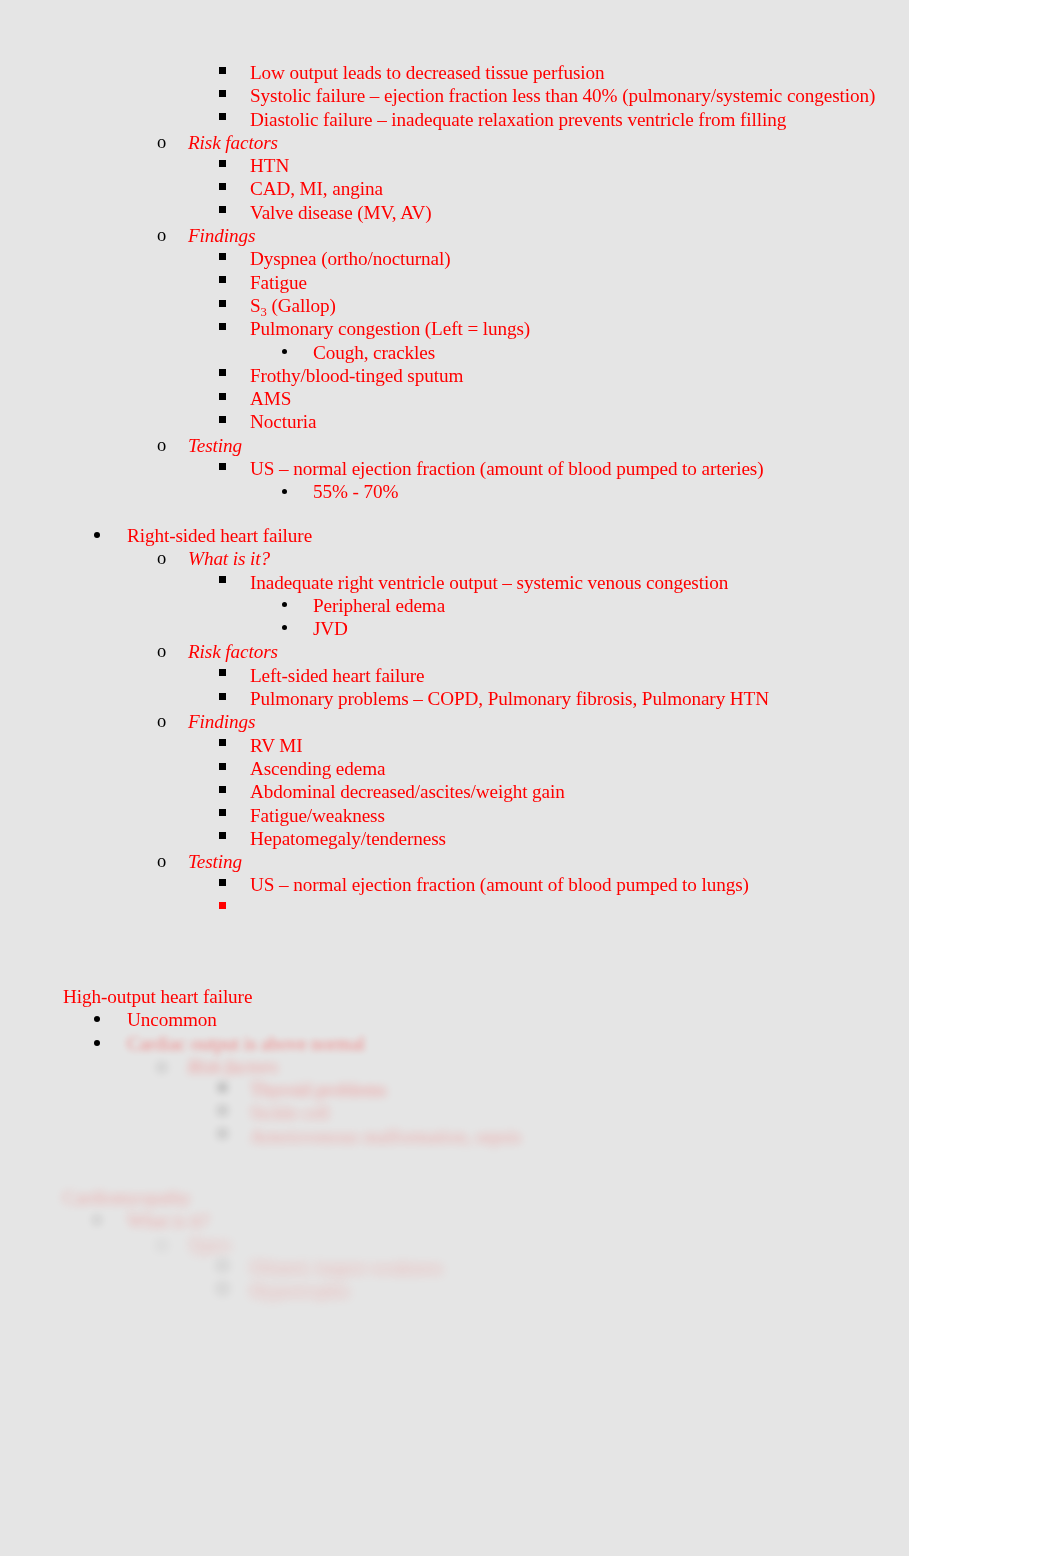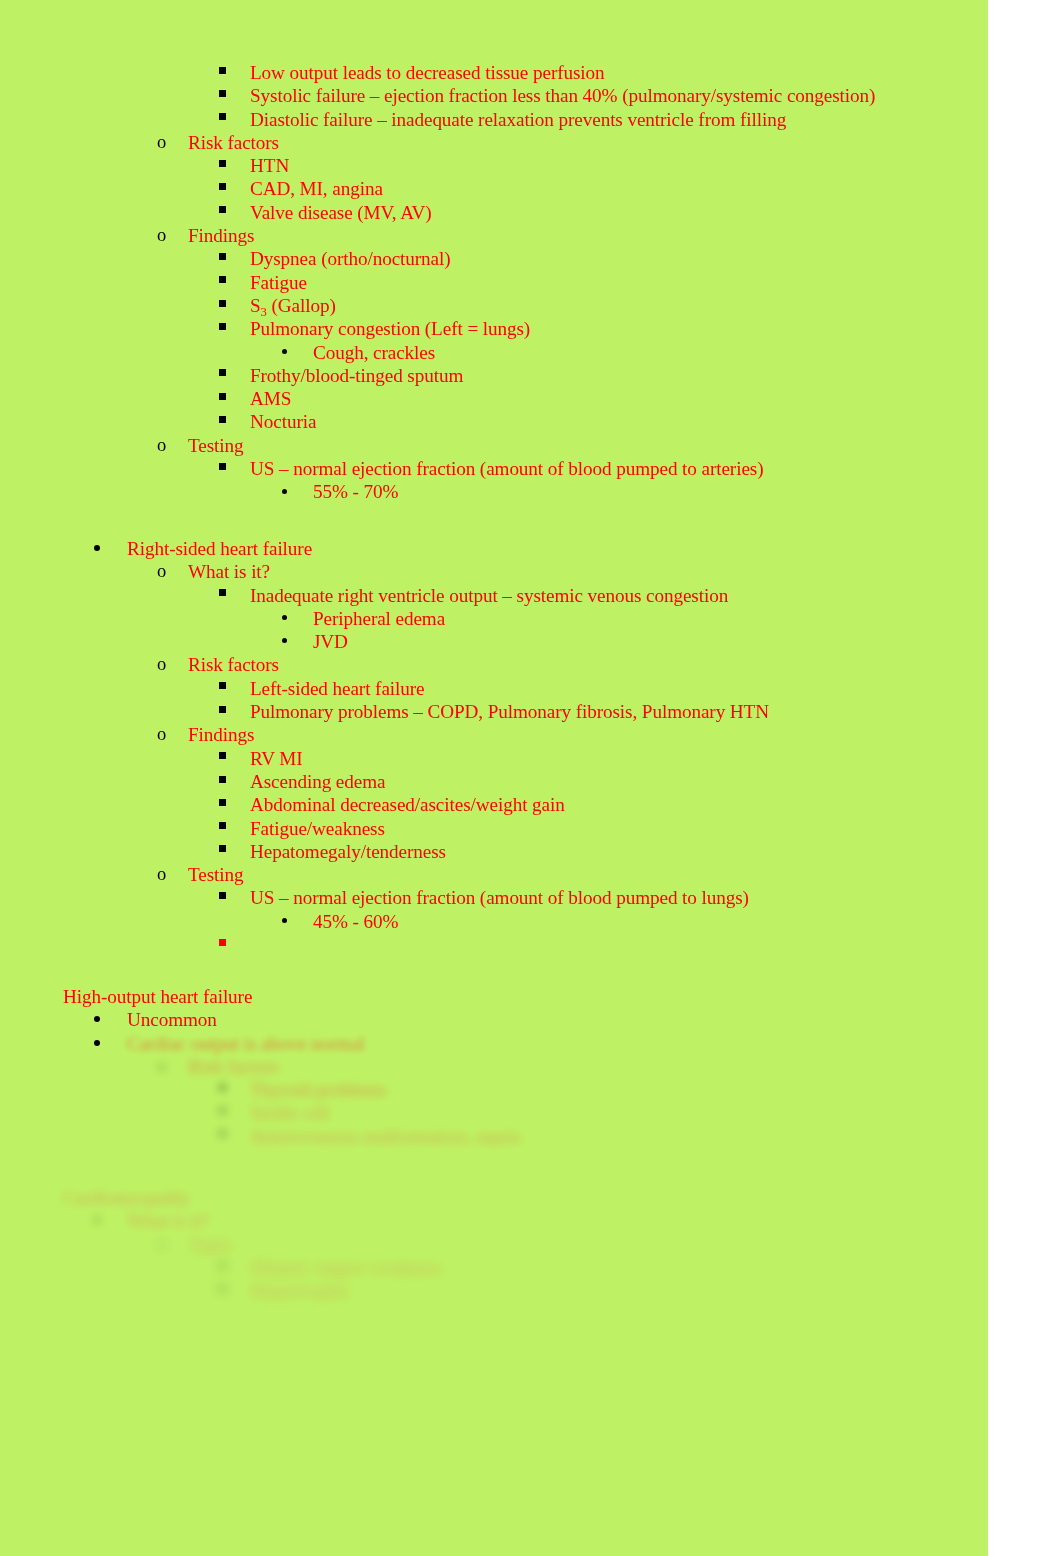--- a/index.html
+++ b/index.html
@@ -10,23 +10,23 @@
   body {
     width: 1062px;
     height: 1556px;
     position: relative;
     font-family: "Liberation Serif", "DejaVu Serif", serif;
     overflow: hidden;
   }
 
   #page {
     position: relative;
-    width: 988px;
+    width: 909px;
     height: 1556px;
-    background: #bef264;
+    background: #e5e5e5;
   }
 
   
   .row {
     position: relative;
     display: block;
     height: 23.3px;
     line-height: 23.3px;
     white-space: nowrap;
   }
@@ -48,21 +48,21 @@
     letter-spacing: -0.1px;
   }
 
   
   .lvl0 > .txt    { left: 63px; }
 
   .lvl1 > .marker { left: 94px;  font-size: 17px; }
   .lvl1 > .txt    { left: 127px; }
 
   .lvl2 > .marker { left: 157px; font-size: 18.5px; }
-  .lvl2 > .txt    { left: 188px; }
+  .lvl2 > .txt    { left: 188px; font-style: italic; }
 
   .lvl3 > .marker { left: 219px; font-size: 12.5px; line-height: 23.3px; }
   .lvl3 > .txt    { left: 250px; }
 
   .lvl4 > .marker { left: 282px; font-size: 14px; }
   .lvl4 > .txt    { left: 313px; }
 
   
   .disc {
     display: inline-block;
@@ -197,21 +197,21 @@
       <span class="marker"><span class="sq"></span></span>
       <span class="txt">US – normal ejection fraction (amount of blood pumped to arteries)</span>
     </div>
 
     <div class="row lvl4">
       <span class="marker"><span class="disc small"></span></span>
       <span class="txt">55% - 70%</span>
     </div>
   </div>
 
-  <div class="block" style="top:524px;margin-top:13px;">
+  <div class="block" style="top:524px;">
 
     <div class="row lvl1">
       <span class="marker"><span class="disc"></span></span>
       <span class="txt">Right-sided heart failure</span>
     </div>
 
     <div class="row lvl2">
       <span class="marker hollow">o</span>
       <span class="txt">What is it?</span>
     </div>
@@ -279,24 +279,20 @@
     <div class="row lvl2">
       <span class="marker hollow">o</span>
       <span class="txt">Testing</span>
     </div>
 
     <div class="row lvl3">
       <span class="marker"><span class="sq"></span></span>
       <span class="txt">US – normal ejection fraction (amount of blood pumped to lungs)</span>
     </div>
 
-    <div class="row lvl4">
-      <span class="marker"><span class="disc small"></span></span>
-      <span class="txt">45% - 60%</span>
-    </div>
 
     <div class="row lvl3">
       <span class="marker"><span class="sq red"></span></span>
       <span class="txt"></span>
     </div>
   </div>
 
   <div class="block" style="top:985px;text-decoration:underline;">
 
     <div class="row lvl0">

